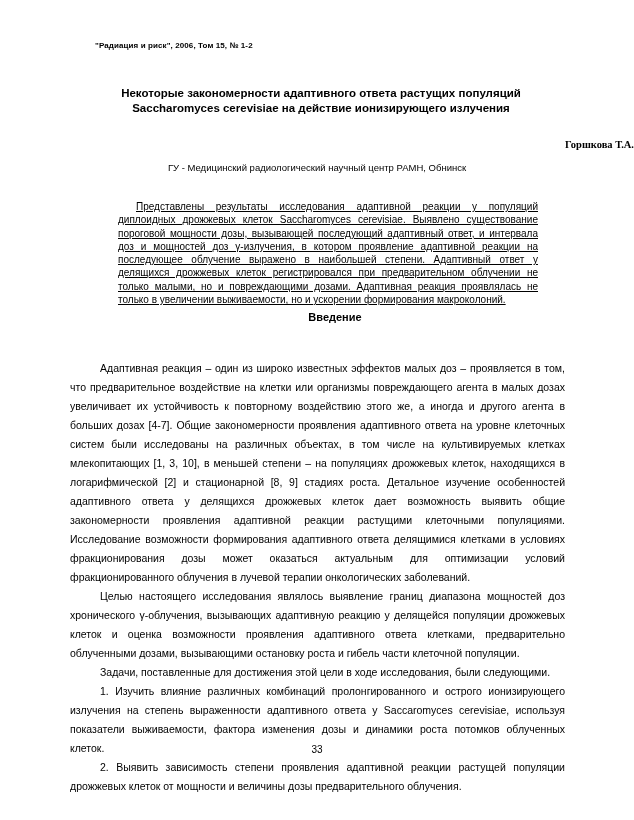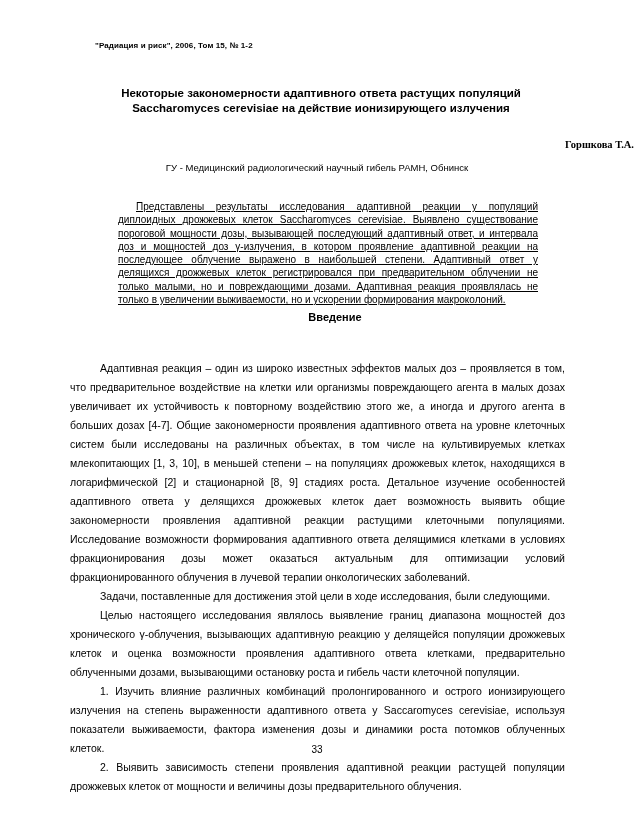--- a/index.html
+++ b/index.html
@@ -103,29 +103,29 @@
 <body>
 
 <div class="page">
 
   <div class="journal-header">"Радиация и риск", 2006, Том 15, № 1-2</div>
 
   <div class="article-title">Некоторые закономерности адаптивного ответа растущих популяций Saccharomyces cerevisiae на действие ионизирующего излучения</div>
 
   <div class="article-author">Горшкова Т.А.</div>
 
-  <div class="article-affiliation">ГУ - Медицинский радиологический научный гибель РАМН, Обнинск</div>
+  <div class="article-affiliation">ГУ - Медицинский радиологический научный центр РАМН, Обнинск</div>
 
   <div class="article-abstract">Представлены результаты исследования адаптивной реакции у популяций диплоидных дрожжевых клеток Saccharomyces cerevisiae. Выявлено существование пороговой мощности дозы, вызывающей последующий адаптивный ответ, и интервала доз и мощностей доз γ-излучения, в котором проявление адаптивной реакции на последующее облучение выражено в наибольшей степени. Адаптивный ответ у делящихся дрожжевых клеток регистрировался при предварительном облучении не только малыми, но и повреждающими дозами. Адаптивная реакция проявлялась не только в увеличении выживаемости, но и ускорении формирования макроколоний.</div>
 
   <div class="section-heading">Введение</div>
 
   <div class="body-text">
     <p>Адаптивная реакция – один из широко известных эффектов малых доз – проявляется в том, что предварительное воздействие на клетки или организмы повреждающего агента в малых дозах увеличивает их устойчивость к повторному воздействию этого же, а иногда и другого агента в больших дозах [4-7]. Общие закономерности проявления адаптивного ответа на уровне клеточных систем были исследованы на различных объектах, в том числе на культивируемых клетках млекопитающих [1, 3, 10], в меньшей степени – на популяциях дрожжевых клеток, находящихся в логарифмической [2] и стационарной [8, 9] стадиях роста. Детальное изучение особенностей адаптивного ответа у делящихся дрожжевых клеток дает возможность выявить общие закономерности проявления адаптивной реакции растущими клеточными популяциями. Исследование возможности формирования адаптивного ответа делящимися клетками в условиях фракционирования дозы может оказаться актуальным для оптимизации условий фракционированного облучения в лучевой терапии онкологических заболеваний.</p>
+    <p>Целью настоящего исследования являлось выявление границ диапазона мощностей доз хронического γ-облучения, вызывающих адаптивную реакцию у делящейся популяции дрожжевых клеток и оценка возможности проявления адаптивного ответа клетками, предварительно облученными дозами, вызывающими остановку роста и гибель части клеточной популяции.</p>
     <p>Задачи, поставленные для достижения этой цели в ходе исследования, были следующими.</p>
-    <p>Целью настоящего исследования являлось выявление границ диапазона мощностей доз хронического γ-облучения, вызывающих адаптивную реакцию у делящейся популяции дрожжевых клеток и оценка возможности проявления адаптивного ответа клетками, предварительно облученными дозами, вызывающими остановку роста и гибель части клеточной популяции.</p>
     <p>1. Изучить влияние различных комбинаций пролонгированного и острого ионизирующего излучения на степень выраженности адаптивного ответа у Saccaromyces cerevisiae, используя показатели выживаемости, фактора изменения дозы и динамики роста потомков облученных клеток.</p>
     <p>2. Выявить зависимость степени проявления адаптивной реакции растущей популяции дрожжевых клеток от мощности и величины дозы предварительного облучения.</p>
   </div>
 
   <div class="page-number">33</div>
 
 </div>
 
 </body></html>

